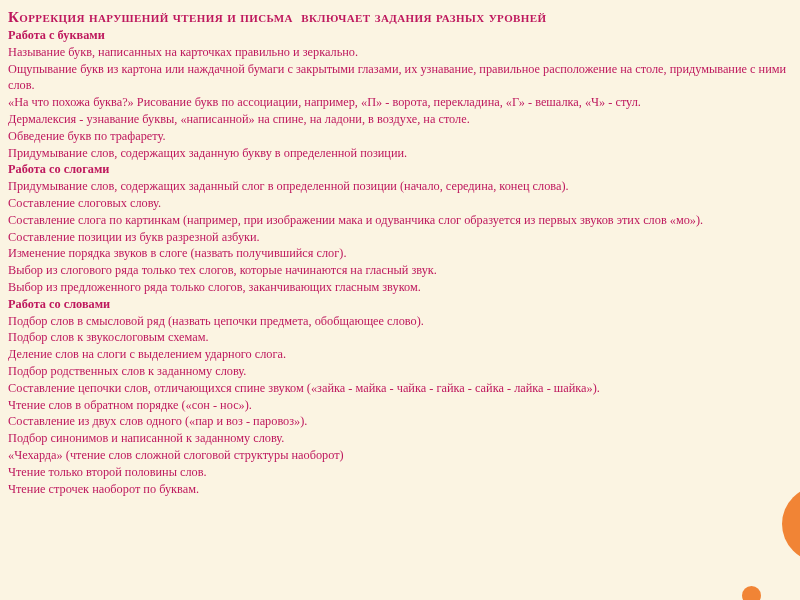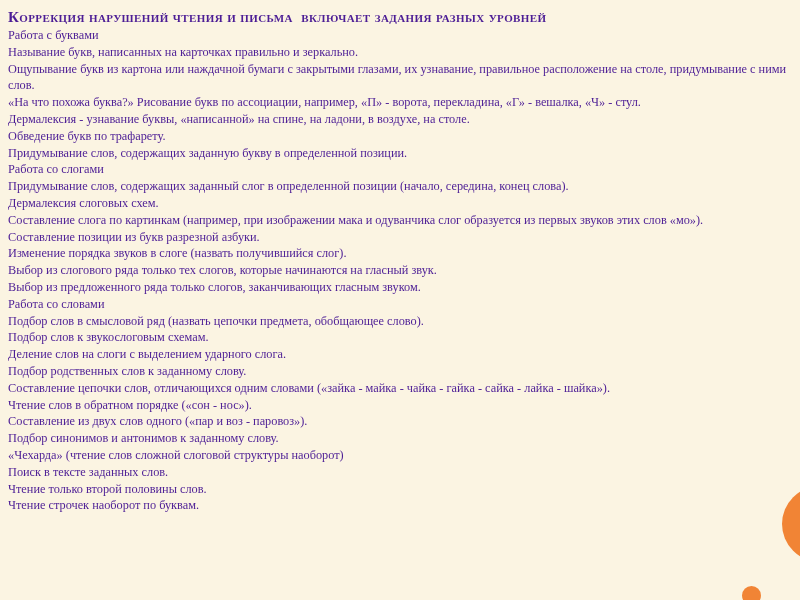--- a/index.html
+++ b/index.html
@@ -3,21 +3,21 @@
 <meta charset="utf-8">
 <style>
   html, body { margin: 0; padding: 0; }
   .slide {
     position: relative;
     width: 800px;
     height: 600px;
     overflow: hidden;
     background: #FBF4E2;
     font-family: "Liberation Serif", serif;
-    color: #4c1d95;
+    color: #be185d;
   }
   .content {
     position: absolute;
     left: 8px;
     top: 8px;
     right: 12px;
   }
   .title {
     margin: 0 0 1px 0;
     font-weight: bold;
@@ -25,21 +25,21 @@
     line-height: 18px;
     letter-spacing: 0.4px;
     font-variant: small-caps;
     white-space: pre-wrap;
   }
   .line {
     margin: 0;
     font-size: 12.3px;
     line-height: 16.8px;
   }
-  .line.bold { font-weight: normal; }
+  .line.bold { font-weight: bold; }
   .circle {
     position: absolute;
     border-radius: 50%;
   }
   .circle-large {
     width: 76px;
     height: 76px;
     right: -58px;
     top: 486px;
   }
@@ -59,36 +59,35 @@
     <div>
         <p class="line bold">Работа с буквами</p>
         <p class="line">Называние букв, написанных на карточках правильно и зеркально.</p>
         <p class="line">Ощупывание букв из картона или наждачной бумаги с закрытыми глазами, их узнавание, правильное расположение на столе, придумывание с ними слов.</p>
         <p class="line">«На что похожа буква?» Рисование букв по ассоциации, например, «П» - ворота, перекладина, «Г» - вешалка, «Ч» - стул.</p>
         <p class="line">Дермалексия - узнавание буквы, «написанной» на спине, на ладони, в воздухе, на столе.</p>
         <p class="line">Обведение букв по трафарету.</p>
         <p class="line">Придумывание слов, содержащих заданную букву в определенной позиции.</p>
         <p class="line bold">Работа со слогами</p>
         <p class="line">Придумывание слов, содержащих заданный слог в определенной позиции (начало, середина, конец слова).</p>
-        <p class="line">Дермалексия слоговых схем.</p>
+        <p class="line">Составление слоговых слову.</p>
         <p class="line">Составление слога по картинкам (например, при изображении мака и одуванчика слог образуется из первых звуков этих слов «мо»).</p>
         <p class="line">Составление позиции из букв разрезной азбуки.</p>
         <p class="line">Изменение порядка звуков в слоге (назвать получившийся слог).</p>
         <p class="line">Выбор из слогового ряда только тех слогов, которые начинаются на гласный звук.</p>
         <p class="line">Выбор из предложенного ряда только слогов, заканчивающих гласным звуком.</p>
         <p class="line bold">Работа со словами</p>
         <p class="line">Подбор слов в смысловой ряд (назвать цепочки предмета, обобщающее слово).</p>
         <p class="line">Подбор слов к звукослоговым схемам.</p>
         <p class="line">Деление слов на слоги с выделением ударного слога.</p>
         <p class="line">Подбор родственных слов к заданному слову.</p>
-        <p class="line">Составление цепочки слов, отличающихся одним словами («зайка - майка - чайка - гайка - сайка - лайка - шайка»).</p>
+        <p class="line">Составление цепочки слов, отличающихся спине звуком («зайка - майка - чайка - гайка - сайка - лайка - шайка»).</p>
         <p class="line">Чтение слов в обратном порядке («сон - нос»).</p>
         <p class="line">Составление из двух слов одного («пар и воз - паровоз»).</p>
-        <p class="line">Подбор синонимов и антонимов к заданному слову.</p>
+        <p class="line">Подбор синонимов и написанной к заданному слову.</p>
         <p class="line">«Чехарда» (чтение слов сложной слоговой структуры наоборот)</p>
-        <p class="line">Поиск в тексте заданных слов.</p>
         <p class="line">Чтение только второй половины слов.</p>
         <p class="line">Чтение строчек наоборот по буквам.</p>
       </div>
   </div>
   <div class="circle circle-large" style="background: rgb(241, 132, 53);"></div>
   <div class="circle circle-small" style="background: rgb(241, 132, 53);"></div>
 </div>
 
 </body></html>

